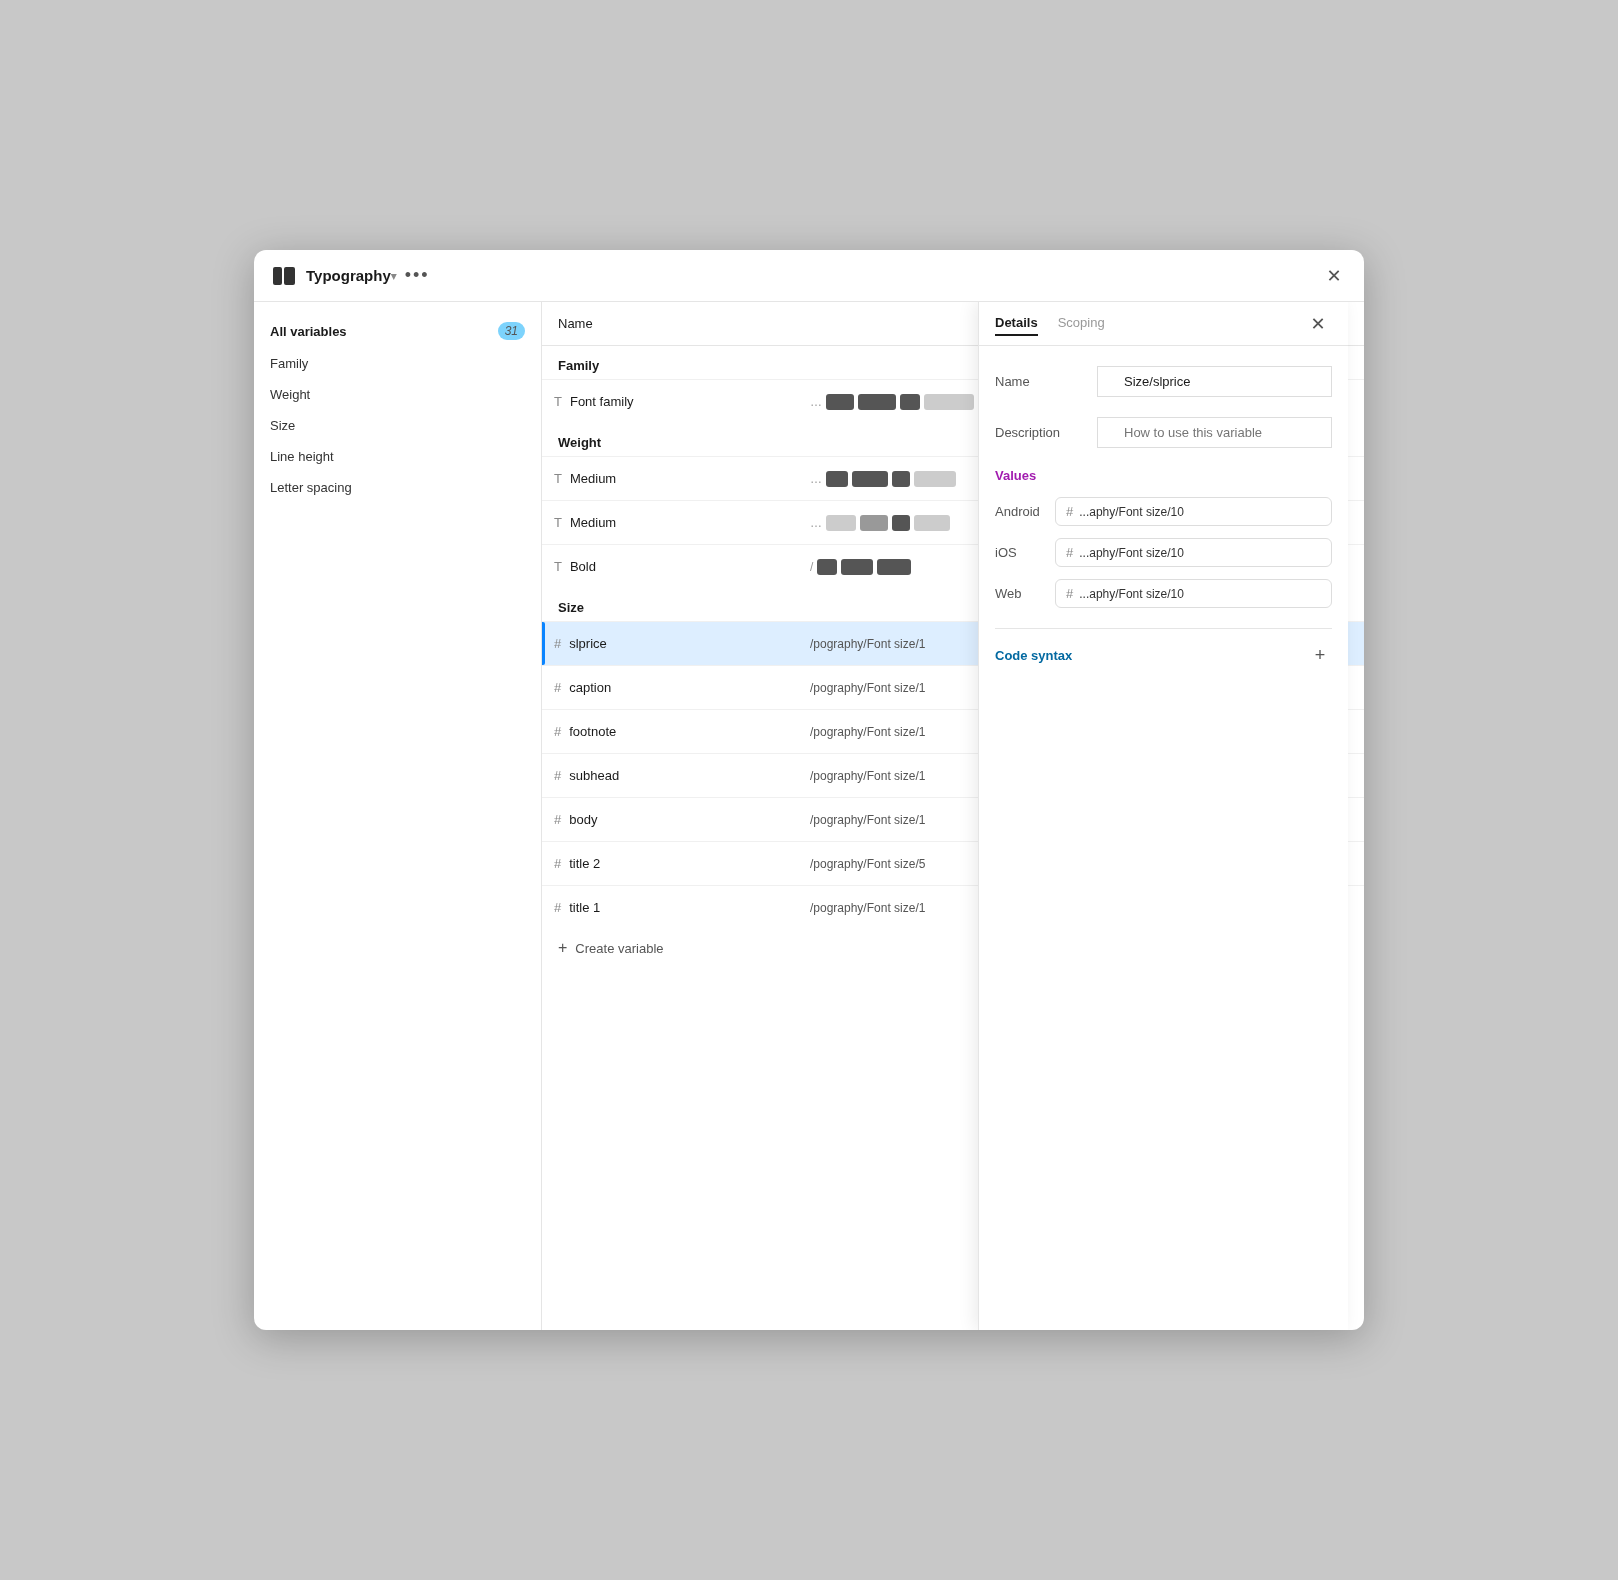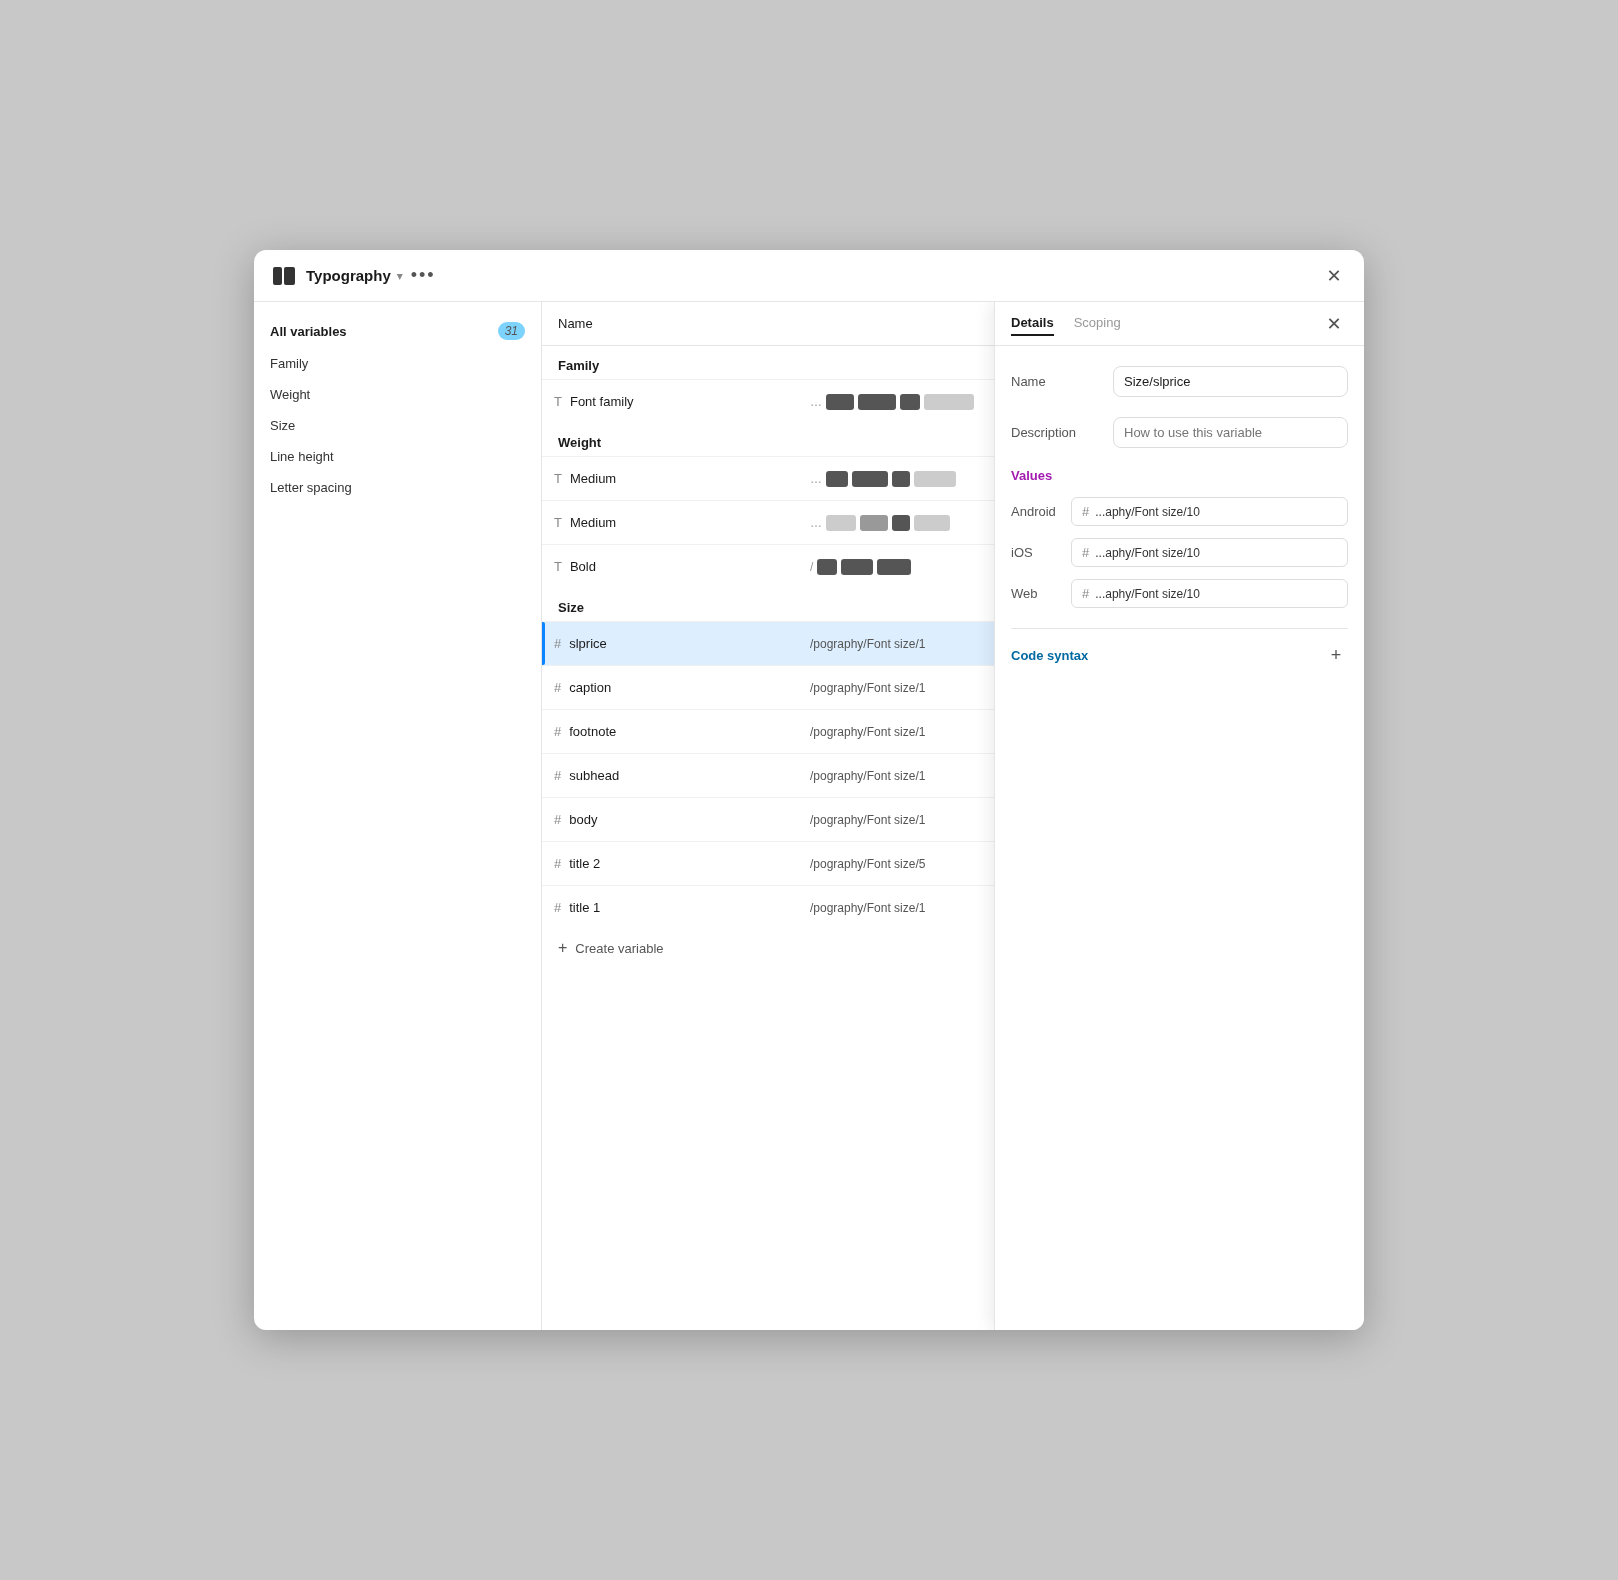--- a/index.html
+++ b/index.html
@@ -45,21 +45,20 @@
       height: 22px;
       display: flex;
       align-items: center;
       justify-content: center;
       cursor: pointer;
     }
     .layout-icon svg rect { fill: #333; }
     .title-group {
       display: flex;
       align-items: center;
-      gap: 6px;
     }
     .modal-title {
       font-weight: 600;
       font-size: 15px;
       color: #1a1a1a;
     }
     .chevron-icon { color: #888; font-size: 12px; }
     .dots-menu { color: #555; font-size: 18px; cursor: pointer; letter-spacing: 2px; }
     .close-icon-btn {
       width: 28px; height: 28px;
@@ -226,21 +225,21 @@
     .pill.light { background: #ccc; }
 
     .dots-val {
       color: #999;
       font-size: 12px;
     }
 
     
     .right-panel {
       position: absolute;
-      right: 0;
+      right: 16px;
       top: 0;
       width: 370px;
       height: 100%;
       background: #fff;
       border-left: 1px solid #e5e5e5;
       display: flex;
       flex-direction: column;
       z-index: 20;
       box-shadow: -4px 0 16px rgba(0,0,0,0.08);
     }
@@ -291,22 +290,22 @@
     .field-label {
       width: 90px;
       font-size: 13px;
       color: #555;
       padding-top: 8px;
       flex-shrink: 0;
     }
     .field-input {
       flex: 1;
       border: 1px solid #ddd;
-      border-radius: 8px;
-      padding: 7px 10px;
+      border-radius: 0;
+      padding: 7px 26px;
       font-size: 13px;
       color: #1a1a1a;
       outline: none;
     }
     .field-input.placeholder-style {
       color: #aaa;
     }
 
     .values-section { margin-bottom: 20px; }
     .values-title {

